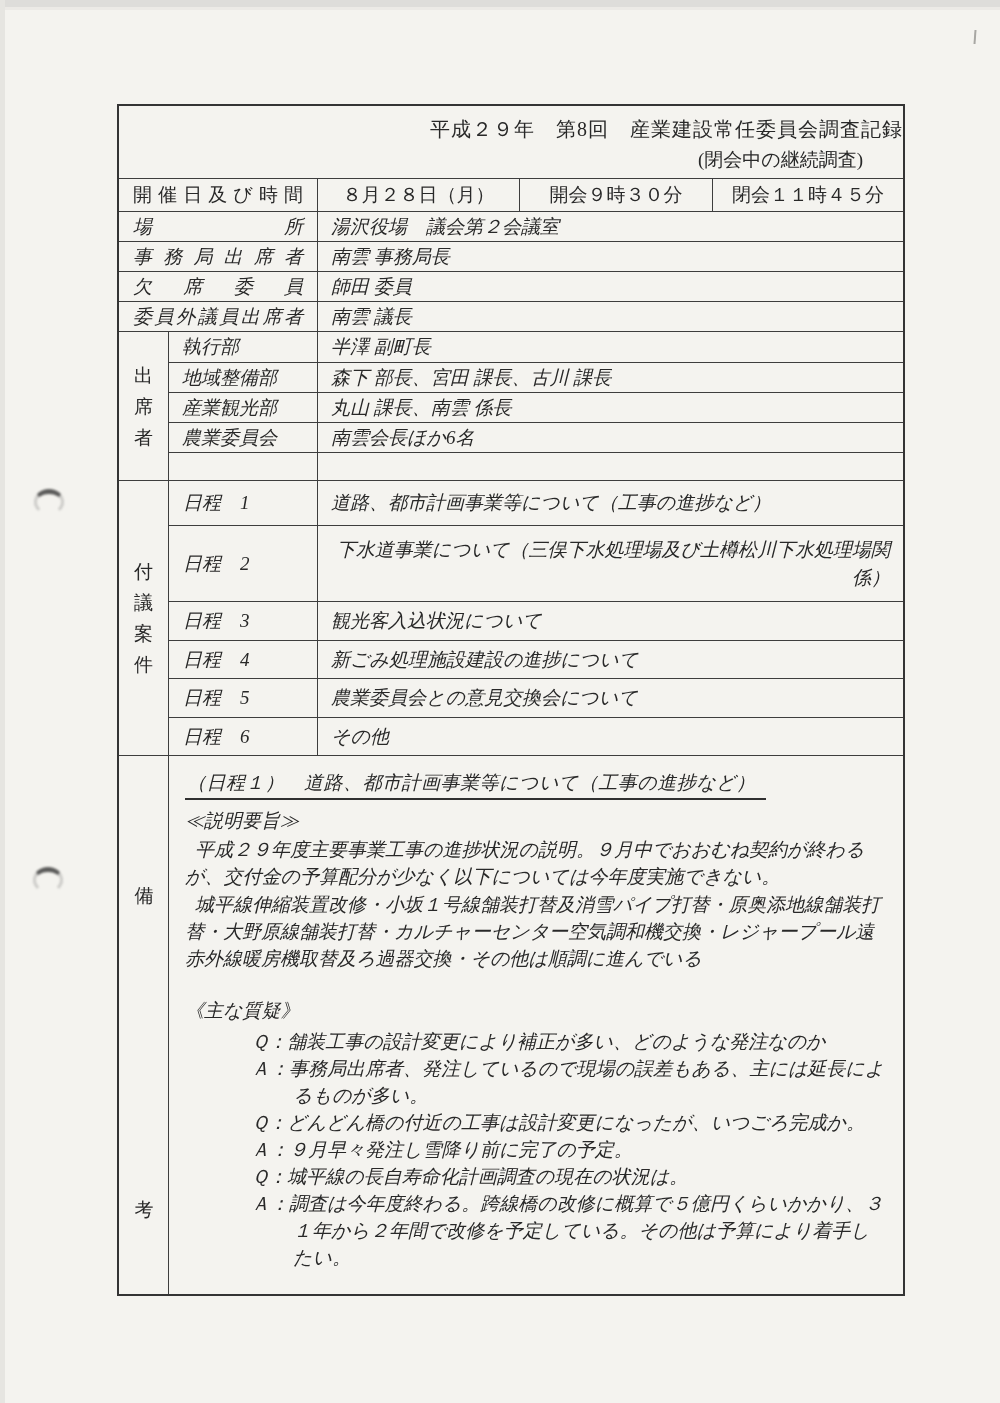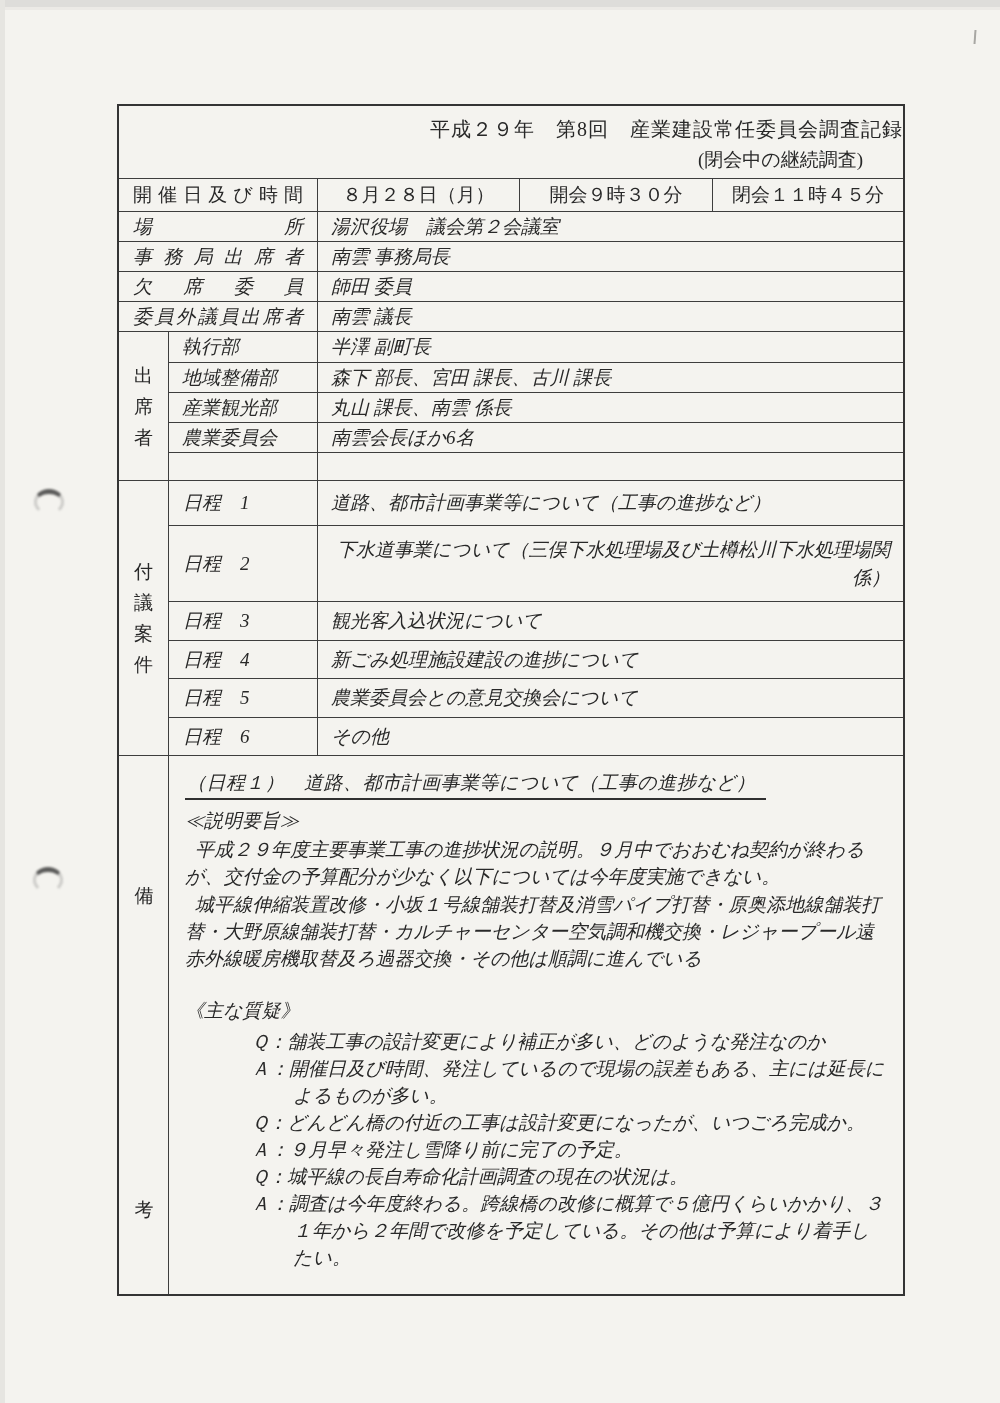--- a/index.html
+++ b/index.html
@@ -217,21 +217,21 @@
       <div class="rm-heading-wrap">
         <span class="rm-heading">（日程１）　道路、都市計画事業等について（工事の進捗など）</span>
       </div>
       <div class="rm-sumlabel">≪説明要旨≫</div>
       <div class="rm-para">平成２９年度主要事業工事の進捗状況の説明。９月中でおおむね契約が終わるが、交付金の予算配分が少なく以下については今年度実施できない。</div>
       <div class="rm-para">城平線伸縮装置改修・小坂１号線舗装打替及消雪パイプ打替・原奥添地線舗装打替・大野原線舗装打替・カルチャーセンター空気調和機交換・レジャープール遠赤外線暖房機取替及ろ過器交換・その他は順調に進んでいる</div>
       <div class="rm-gap"></div>
       <div class="qa-label">《主な質疑》</div>
       <div class="qa-list">
         <div class="qa-line">Ｑ：舗装工事の設計変更により補正が多い、どのような発注なのか</div>
-        <div class="qa-line">Ａ：開催日及び時間、発注しているので現場の誤差もある、主には延長によるものが多い。</div>
+        <div class="qa-line">Ａ：事務局出席者、発注しているので現場の誤差もある、主には延長によるものが多い。</div>
         <div class="qa-line">Ｑ：どんどん橋の付近の工事は設計変更になったが、いつごろ完成か。</div>
         <div class="qa-line">Ａ：９月早々発注し雪降り前に完了の予定。</div>
         <div class="qa-line">Ｑ：城平線の長自寿命化計画調査の現在の状況は。</div>
         <div class="qa-line">Ａ：調査は今年度終わる。跨線橋の改修に概算で５億円くらいかかり、３１年から２年間で改修を予定している。その他は予算により着手したい。</div>
       </div>
     </div>
   </div>
 
 </div>
 

